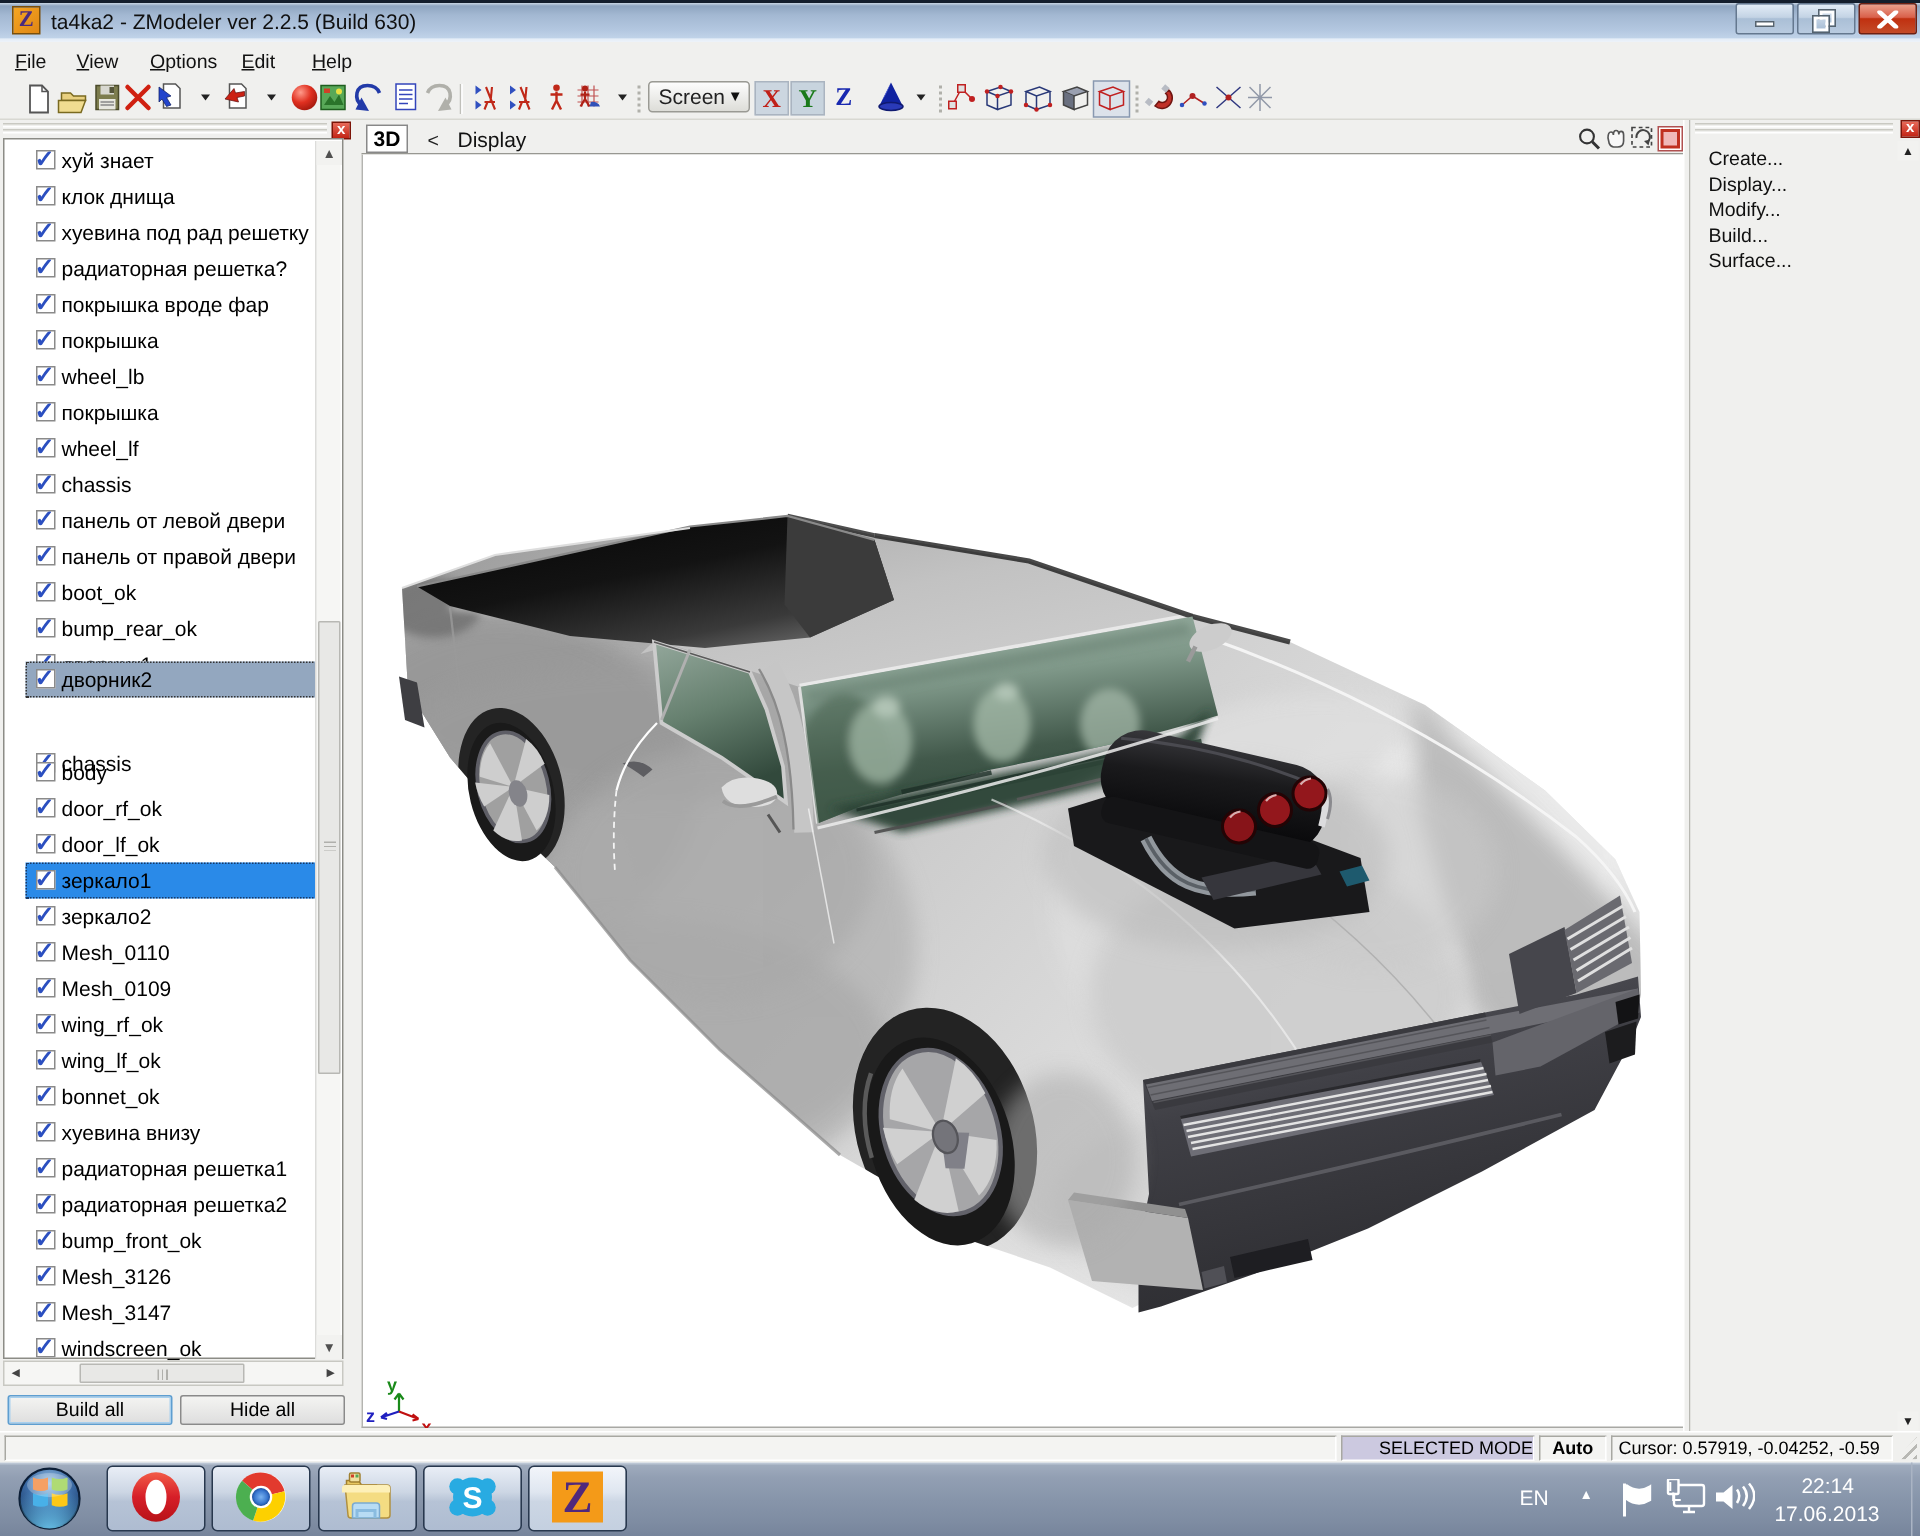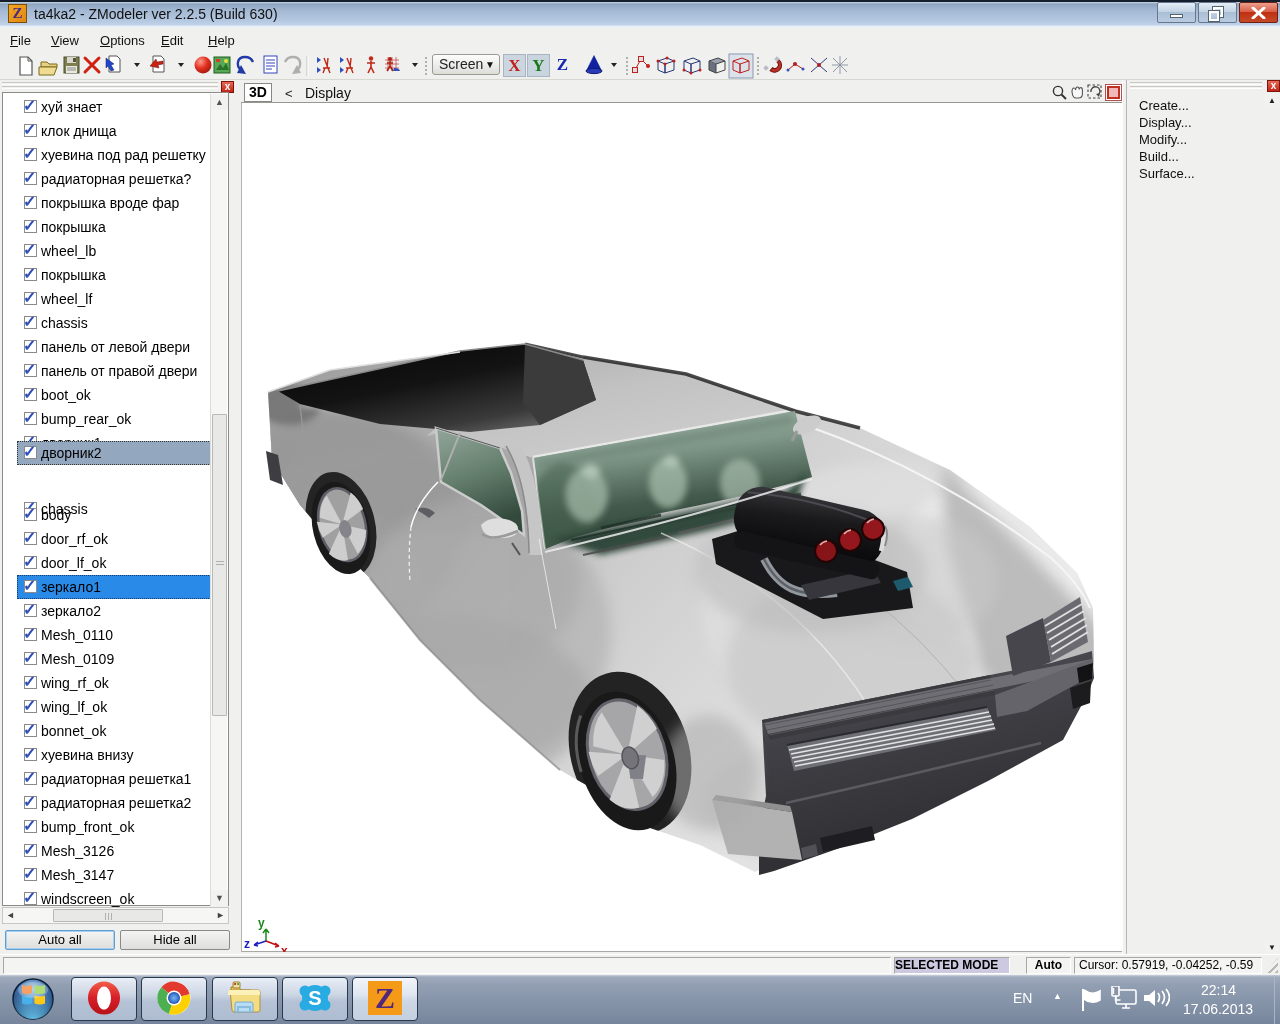--- a/index.html
+++ b/index.html
@@ -378,21 +378,21 @@
         <div class="sbtn" style="top:0">▲</div>
         <div id="vthumb"></div>
         <div class="sbtn" style="bottom:0">▼</div>
       </div>
 </div>
   <div id="hsb">
       <span style="position:absolute;left:3px;top:2px;font-size:9px;color:#444">◄</span>
       <span style="position:absolute;right:3px;top:2px;font-size:9px;color:#444">►</span>
       <div id="hthumb"></div>
     </div>
-  <div class="btn" id="showall">Auto all</div>
+  <div class="btn" id="showall">Build all</div>
   <div class="btn" id="hideall">Hide all</div>
 </div>
 <div id="vheader"></div>
 <div id="vp3d">3D</div>
 <div style="position:absolute;left:285px;top:86px;font-size:13px;color:#222">&lt;</div>
 <div style="position:absolute;left:305px;top:85px;font-size:14px;color:#111">Display</div>
 <svg class="abs" style="left:1050px;top:83px" width="72" height="19" xmlns="http://www.w3.org/2000/svg">
 <g fill="none" stroke="#333" stroke-width="1.4">
 <circle cx="8" cy="8" r="4.6"></circle>
       <path d="M11.5,11.5 L16,16" stroke-width="2"></path>
@@ -663,21 +663,21 @@
   <div class="sbtn" style="left:138px;top:14px;width:14px;height:13px;line-height:13px;font-size:8px;color:#222">▲</div>
 <div class="sbtn" style="left:138px;top:861px;width:14px;height:13px;line-height:13px;font-size:8px;color:#222">▼</div>
 <div class="rlink" style="top:18px">Create...</div>
   <div class="rlink" style="top:35px">Display...</div>
   <div class="rlink" style="top:52px">Modify...</div>
   <div class="rlink" style="top:69px">Build...</div>
   <div class="rlink" style="top:86px">Surface...</div>
 </div>
 <div id="statusbar">
   <div class="sunk" style="left:3px;width:888px"></div>
-  <div class="sunk" style="left:894px;width:116px;background:#ccc9e0;font-weight:bold;text-align:left;color:#000">SELECTED MODE</div>
+  <div class="sunk" style="left:894px;width:129px;background:#ccc9e0;font-weight:normal;text-align:right;color:#000">SELECTED MODE</div>
   <div class="sunk" style="left:1026px;width:45px;font-weight:bold;text-align:center;color:#000">Auto</div>
   <div class="sunk" style="left:1074px;width:188px;padding-left:4px;color:#000;white-space:nowrap;overflow:hidden">Cursor: 0.57919, -0.04252, -0.59</div>
 <div style="position:absolute;left:1264px;top:3px;width:14px;height:15px;background:
 repeating-linear-gradient(135deg,transparent 0,transparent 3px,#b8b8b4 3px,#b8b8b4 5px);clip-path:polygon(100% 0,100% 100%,0 100%)"></div>
 </div>
 <div id="taskbar">
 <svg class="abs" style="left:10px;top:3px" width="46" height="44" xmlns="http://www.w3.org/2000/svg">
 <defs>
         <radialGradient id="orb" cx="0.5" cy="0.25" r="0.9">
           <stop offset="0" stop-color="#9fc6e8"></stop>

